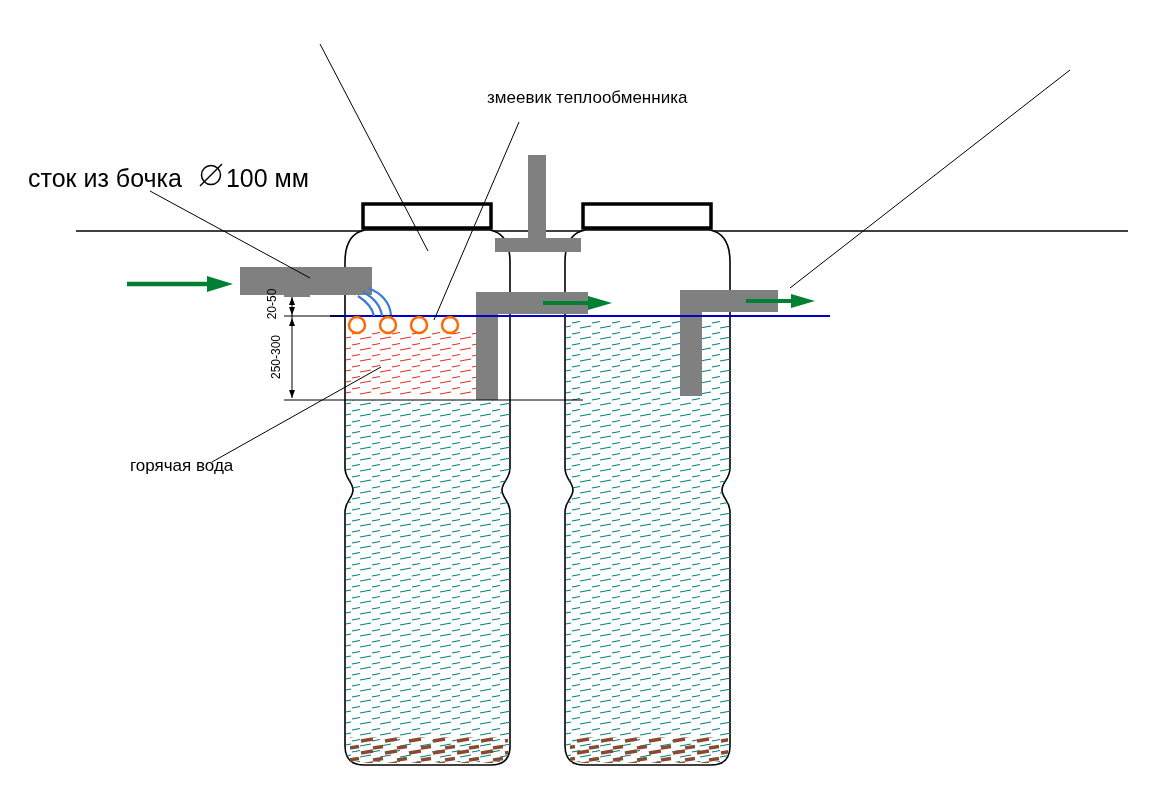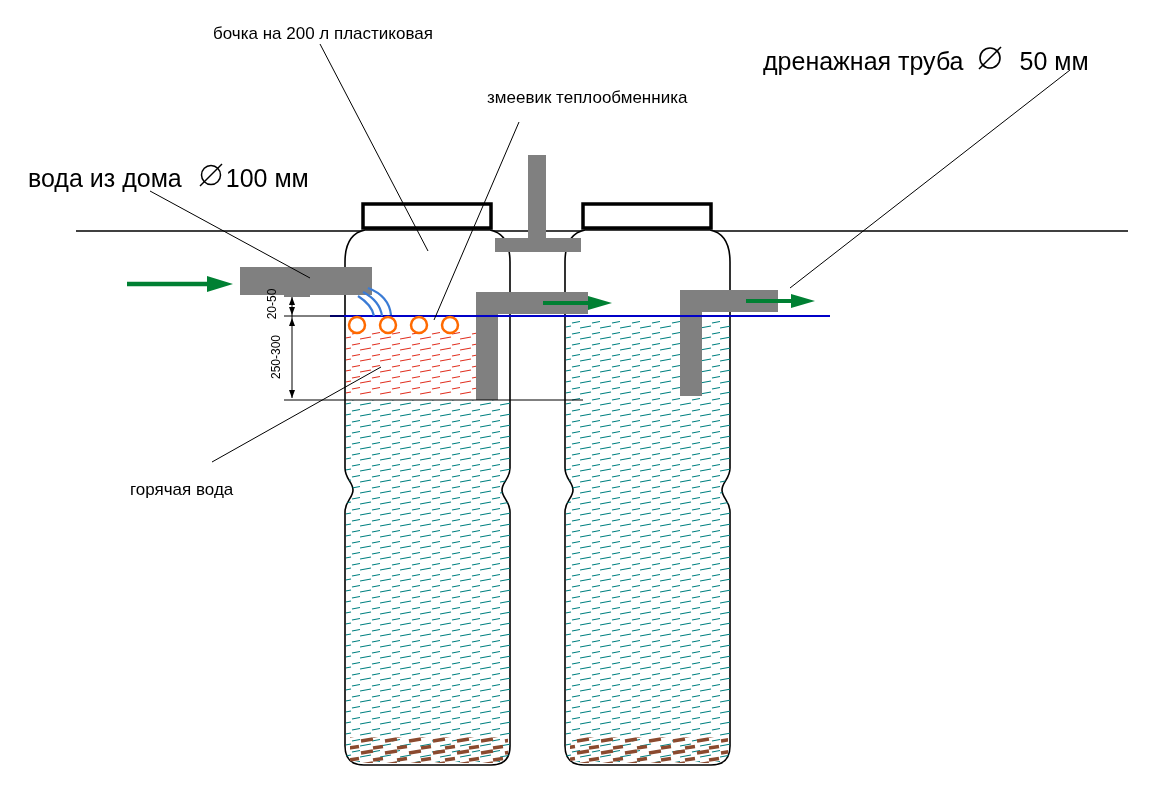--- a/index.html
+++ b/index.html
@@ -125,48 +125,35 @@
       <line x1="284" y1="400" x2="583" y2="400"></line>
     </g>
     <g fill="#000">
       <polygon points="292,297 289,305 295,305"></polygon>
       <polygon points="292,315 289,307 295,307"></polygon>
       <polygon points="292,318 289,326 295,326"></polygon>
       <polygon points="292,398 289,390 295,390"></polygon>
     </g>
   </svg>
 
-  <div class="lbl lbl-small" style="left:213px; top:24px;">бочка на 200 л пластиковая</div>
 
   <div class="lbl lbl-small" style="left:487px; top:88px;">змеевик теплообменника</div>
 
-  <div class="lbl lbl-big" style="left:763px; top:42px;">
-    <span>дренажная труба</span>
-    <span class="gap-md"></span>
-    <span class="dia-icon">
-      <svg width="32" height="32" viewBox="0 0 32 32">
-        <circle cx="16" cy="16" r="10" fill="none" stroke="#000" stroke-width="1.6"></circle>
-        <line x1="5" y1="27" x2="27" y2="5" stroke="#000" stroke-width="1.6"></line>
-      </svg>
-    </span>
-    <span class="gap-sm"></span>
-    <span>50 мм</span>
-  </div>
 
   <div class="lbl lbl-big" style="left:28px; top:160px;">
-    <span>вода из дома</span>
+    <span>сток из бочка</span>
     <span class="gap-sm"></span>
     <span class="dia-icon">
       <svg width="30" height="30" viewBox="0 0 30 30">
         <circle cx="15" cy="15" r="9.5" fill="none" stroke="#000" stroke-width="1.5"></circle>
         <line x1="4" y1="26" x2="26" y2="4" stroke="#000" stroke-width="1.5"></line>
       </svg>
     </span>
     <span>100 мм</span>
   </div>
 
-  <div class="lbl lbl-small" style="left:130px; top:480px;">горячая вода</div>
+  <div class="lbl lbl-small" style="left:130px; top:456px;">горячая вода</div>
 
   <div class="dim-label" style="left:272px; top:304px;">20-50</div>
 
   <div class="dim-label" style="left:276px; top:357px;">250-300</div>
 
 </div>
 
 </body></html>

